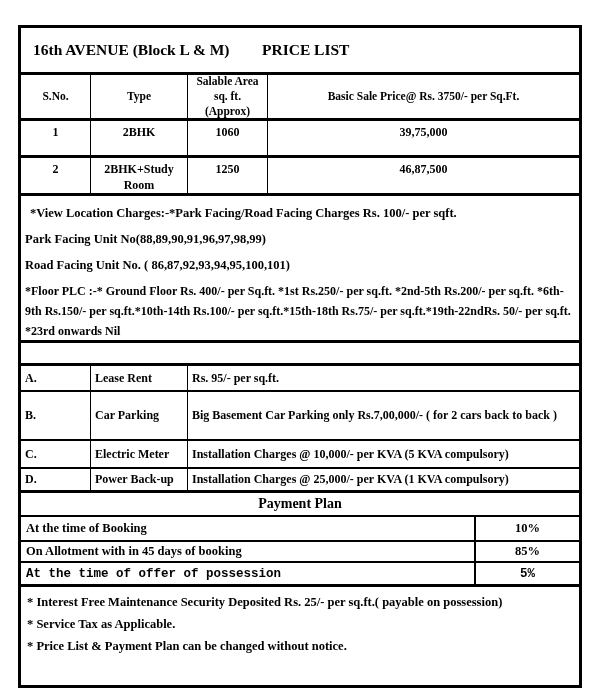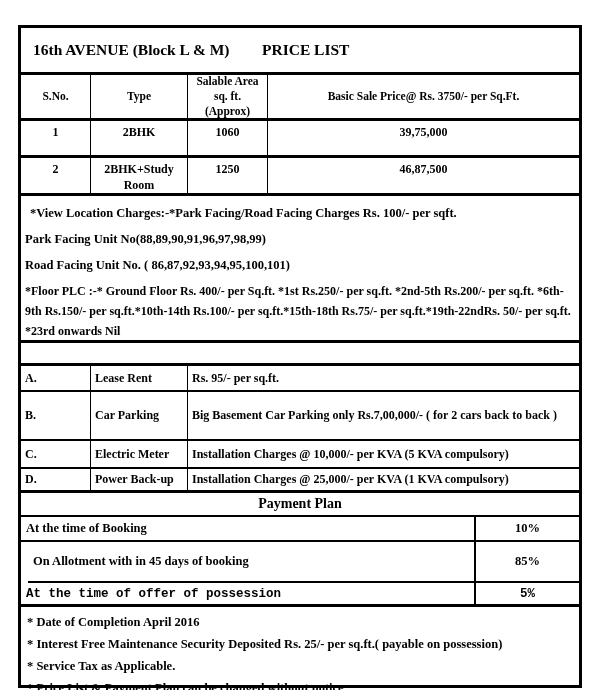--- a/index.html
+++ b/index.html
@@ -59,21 +59,21 @@
   .crowB { height: 49px; }
   .crowC { height: 28px; }
   .crowD { height: 24px; }
 
   
   .pp-title { height: 24px; align-items: center; justify-content: center; font-size: 14px; }
   .prow { font-size: 12.5px; gap: 35px; }
   .prow .pl { flex: 1; display: flex; align-items: center; padding-left: 5px; }
   .prow .pv { width: 105px; border-left: 2px solid #000; display: flex; align-items: center; justify-content: center; }
   .prow1 { height: 25px; }
-  .prow2 { height: 41px; margin-left: 7px; }
+  .prow2 { height: 21px; }
   .prow3 { height: 24px; font-family: Liberation Mono, monospace; }
 
   
   .footer-notes { flex: 1; padding-top: 4px; }
   .footer-notes p { margin: 0; padding: 0 6px; font-size: 12.5px; line-height: 22px; }
 </style>
 </head>
 <body>
 
 <div class="sheet">
@@ -143,19 +143,18 @@
   <div class="row prow prow2 bb2">
     <div class="pl">On Allotment with in 45 days of booking</div>
     <div class="pv">85%</div>
   </div>
   <div class="row prow prow3 bb3">
     <div class="pl">At the time of offer of possession</div>
     <div class="pv">5%</div>
   </div>
 
   <div class="footer-notes">
-    <p>* Date of Completion April 2016</p>
     <p>* Interest Free Maintenance Security Deposited Rs. 25/- per sq.ft.( payable on possession)</p>
     <p>* Service Tax as Applicable.</p>
     <p>* Price List &amp; Payment Plan can be changed without notice.</p>
   </div>
 
 </div>
 
 </body></html>

